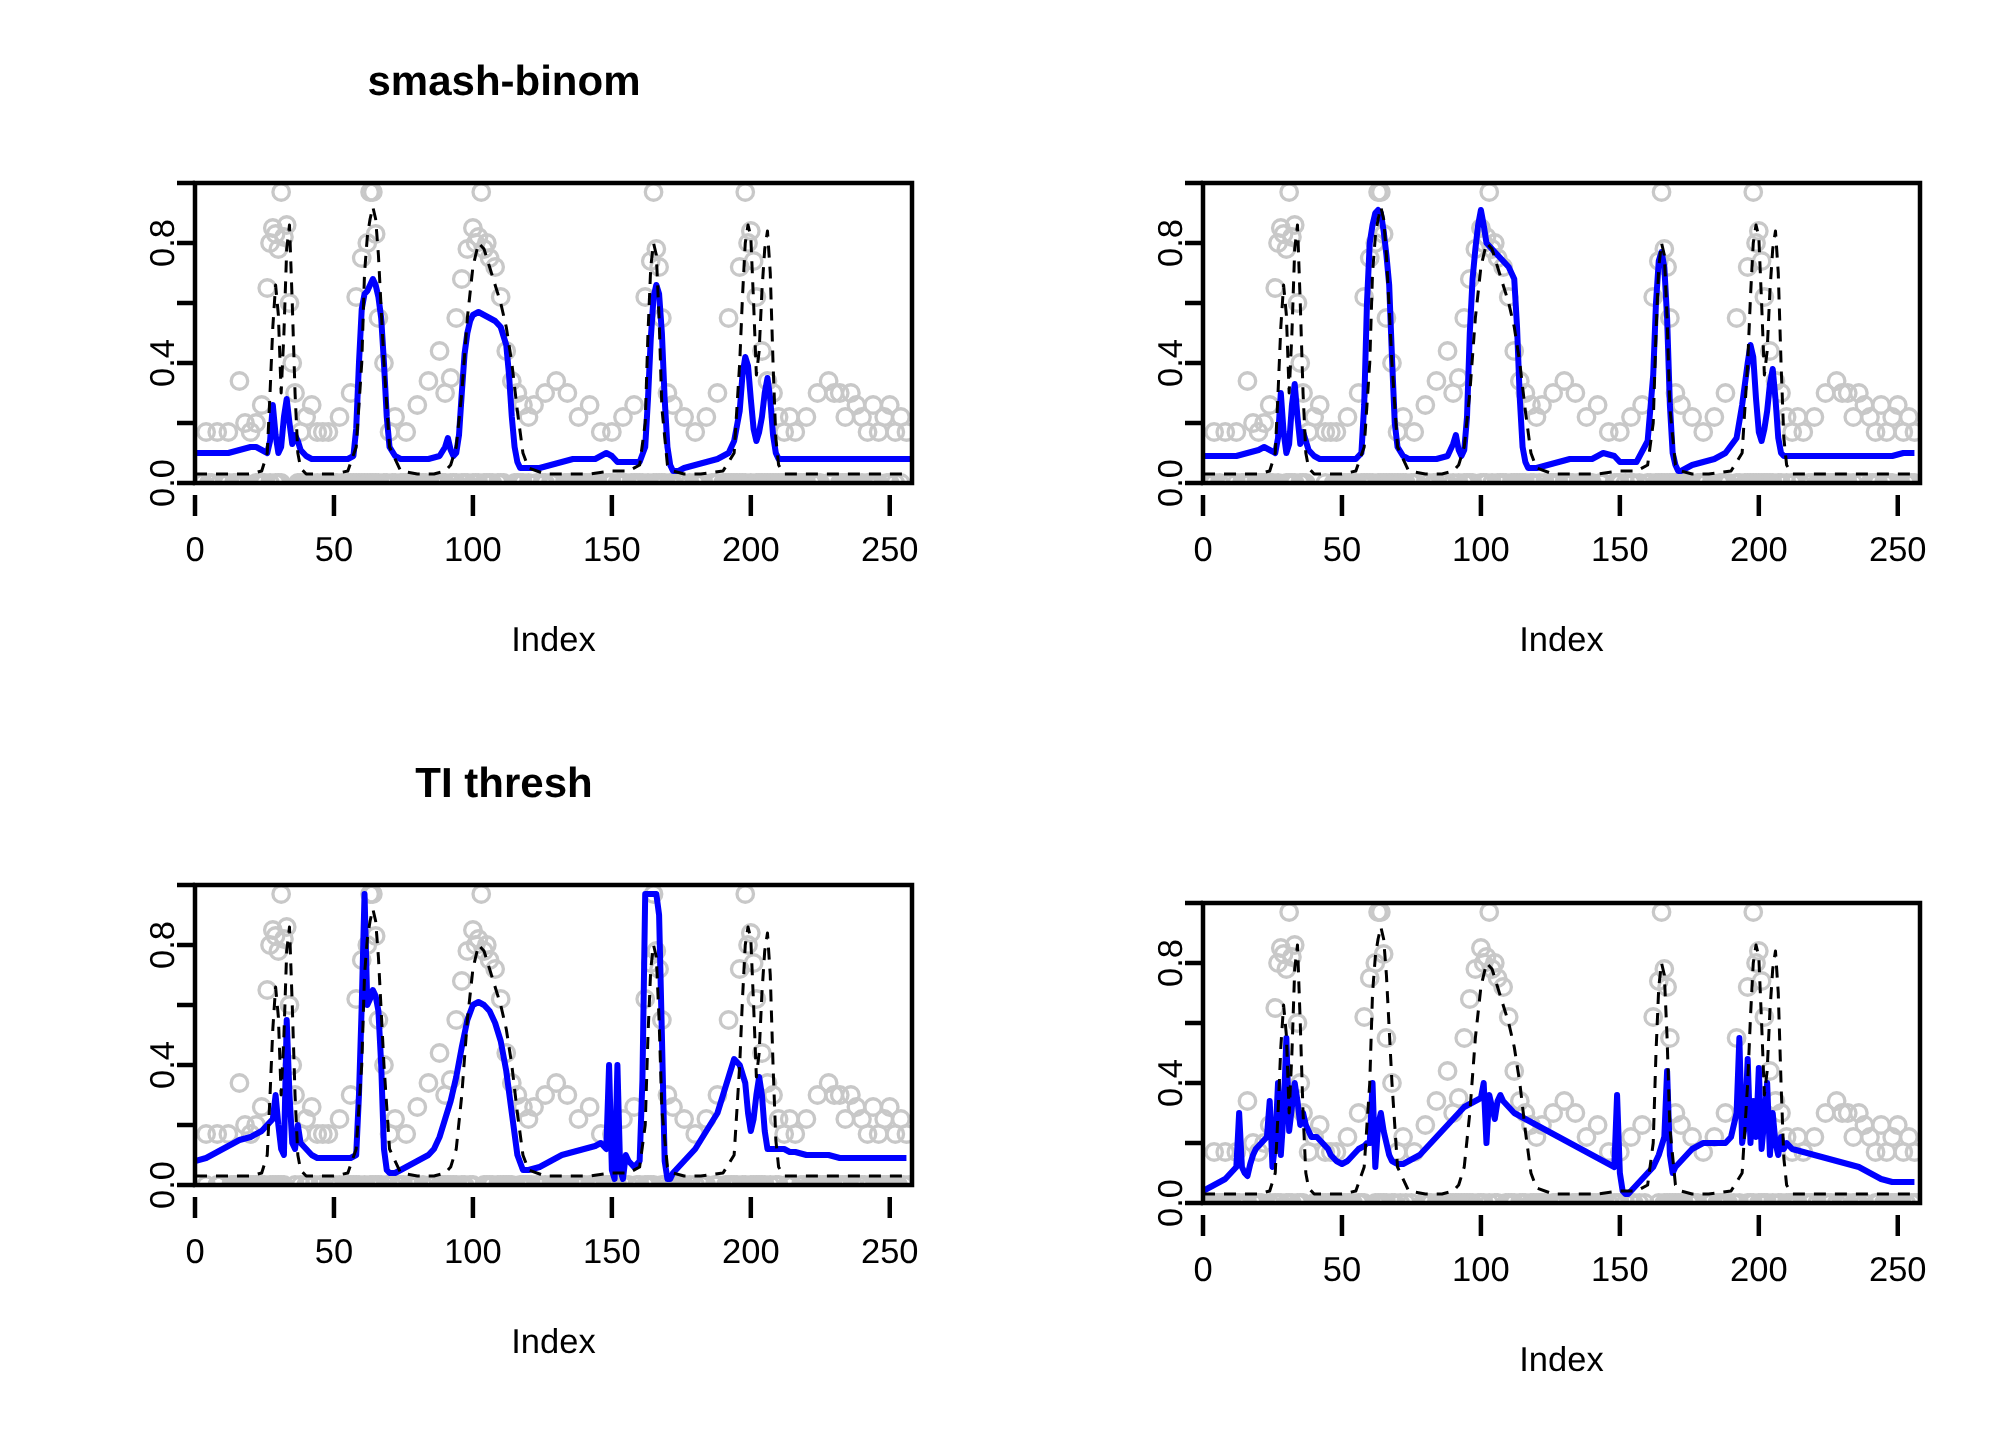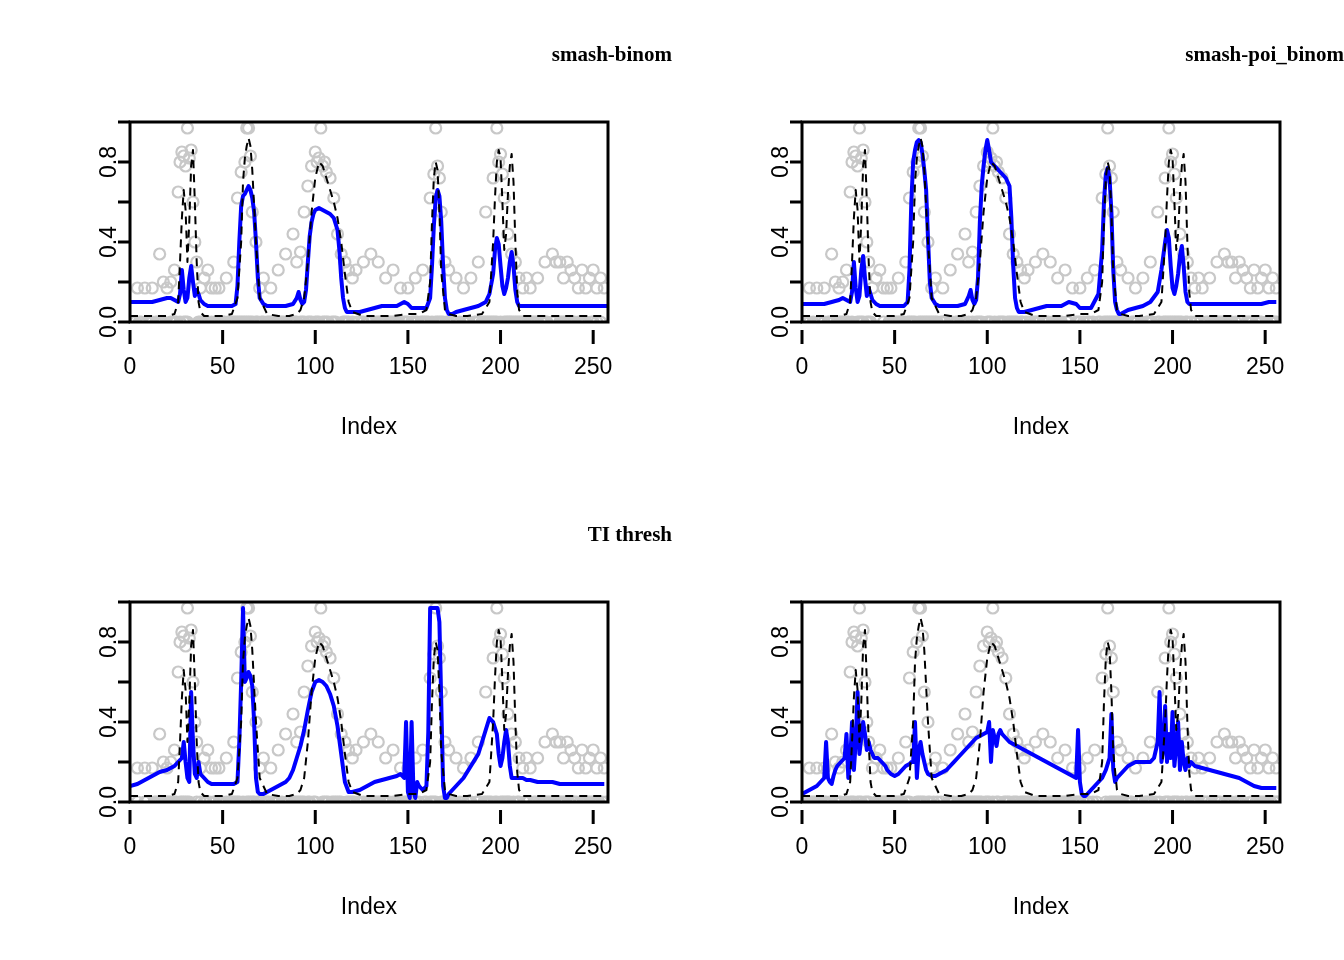--- a/index.html
+++ b/index.html
@@ -22,24 +22,24 @@
   .panel {
     position: absolute;
     width: 672px;
     height: 480px;
   }
   .panel-title {
     position: absolute;
     left: 0;
     top: 40px;
     width: 672px;
-    text-align: right;
-    font-family: Liberation Serif, serif;
+    text-align: center;
+    font-family: Liberation Sans, sans-serif;
     font-weight: bold;
-    font-size: 21px;
+    font-size: 28px;
     color: #000000;
     letter-spacing: 0px;
     line-height: 28px;
     white-space: nowrap;
   }
   .plot-svg {
     position: absolute;
     left: 0;
     top: 0;
     width: 672px;
@@ -398,21 +398,20 @@
           <text x="407.90697674418607" y="374" text-anchor="middle" class="axis-text">150</text>
           <line x1="500.5426356589148" y1="330" x2="500.5426356589148" y2="344" stroke="#000000" stroke-width="3"></line>
           <text x="500.5426356589148" y="374" text-anchor="middle" class="axis-text">200</text>
           <line x1="593.1782945736434" y1="330" x2="593.1782945736434" y2="344" stroke="#000000" stroke-width="3"></line>
           <text x="593.1782945736434" y="374" text-anchor="middle" class="axis-text">250</text>
         </g>
         <text x="369" y="434" text-anchor="middle" class="axis-title">Index</text>
       </svg>
   </div>
   <div class="panel" style="left:672px; top:0px;">
-    <div class="panel-title">smash-poi_binom</div>
     <svg class="plot-svg" viewBox="0 0 672 480">
         <defs>
           <clipPath id="clip1">
             <rect x="130" y="122" width="478" height="200"></rect>
           </clipPath>
         </defs>
         <g clip-path="url(#clip1)">
           <g fill="none" stroke="#c8c8c8" stroke-width="2.2">
             <circle cx="131.85" cy="322.00" r="5.5"></circle>
             <circle cx="133.71" cy="322.00" r="5.5"></circle>
@@ -737,21 +736,21 @@
           <line x1="407.90697674418607" y1="330" x2="407.90697674418607" y2="344" stroke="#000000" stroke-width="3"></line>
           <text x="407.90697674418607" y="374" text-anchor="middle" class="axis-text">150</text>
           <line x1="500.5426356589148" y1="330" x2="500.5426356589148" y2="344" stroke="#000000" stroke-width="3"></line>
           <text x="500.5426356589148" y="374" text-anchor="middle" class="axis-text">200</text>
           <line x1="593.1782945736434" y1="330" x2="593.1782945736434" y2="344" stroke="#000000" stroke-width="3"></line>
           <text x="593.1782945736434" y="374" text-anchor="middle" class="axis-text">250</text>
         </g>
         <text x="369" y="434" text-anchor="middle" class="axis-title">Index</text>
       </svg>
   </div>
-  <div class="panel" style="left:0px; top:480px;">
+  <div class="panel" style="left:0px; top:468px;">
     <div class="panel-title">TI thresh</div>
     <svg class="plot-svg" viewBox="0 0 672 480">
         <defs>
           <clipPath id="clip2">
             <rect x="130" y="122" width="478" height="200"></rect>
           </clipPath>
         </defs>
         <g clip-path="url(#clip2)">
           <g fill="none" stroke="#c8c8c8" stroke-width="2.2">
             <circle cx="137.41" cy="322.00" r="5.5"></circle>

